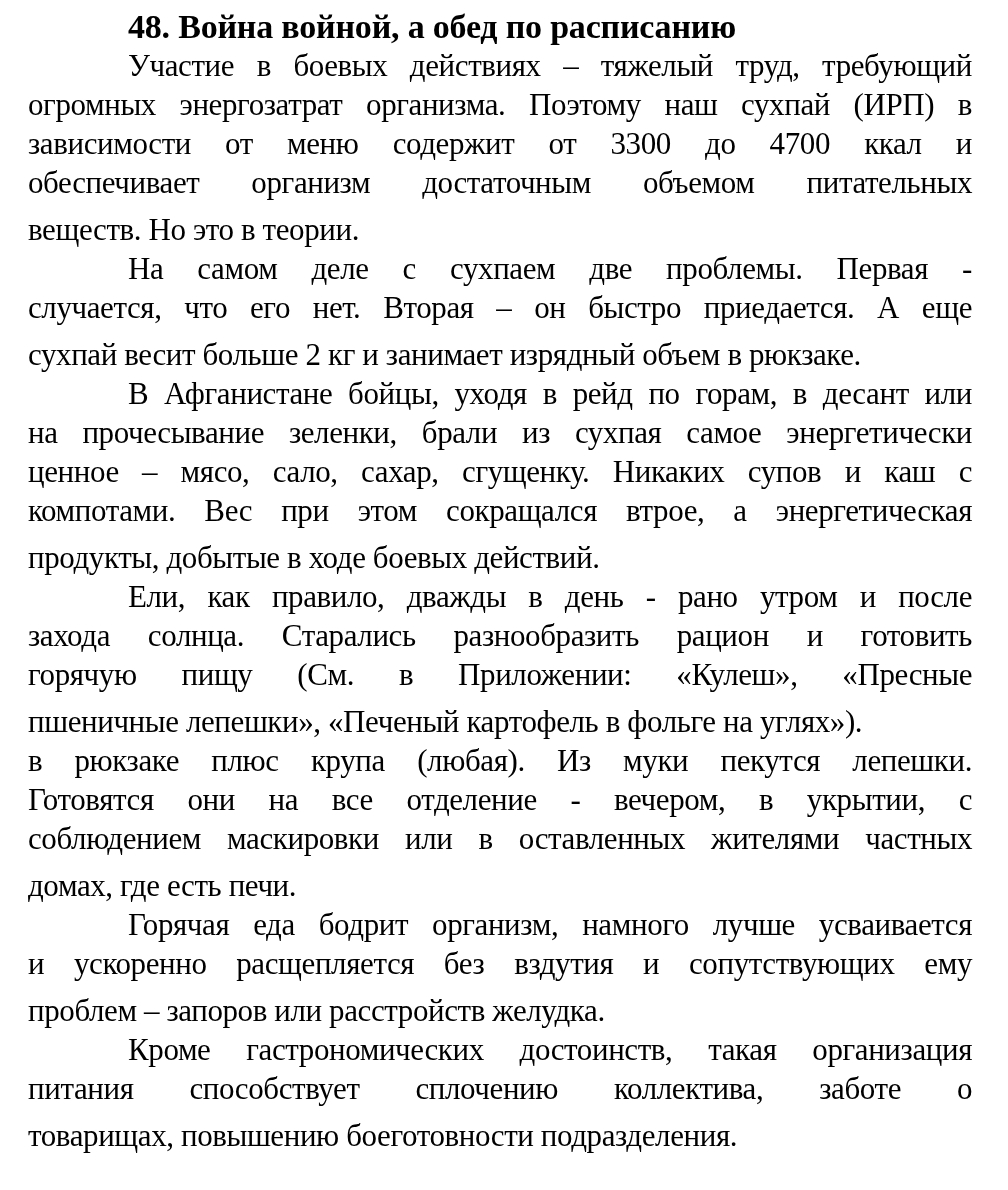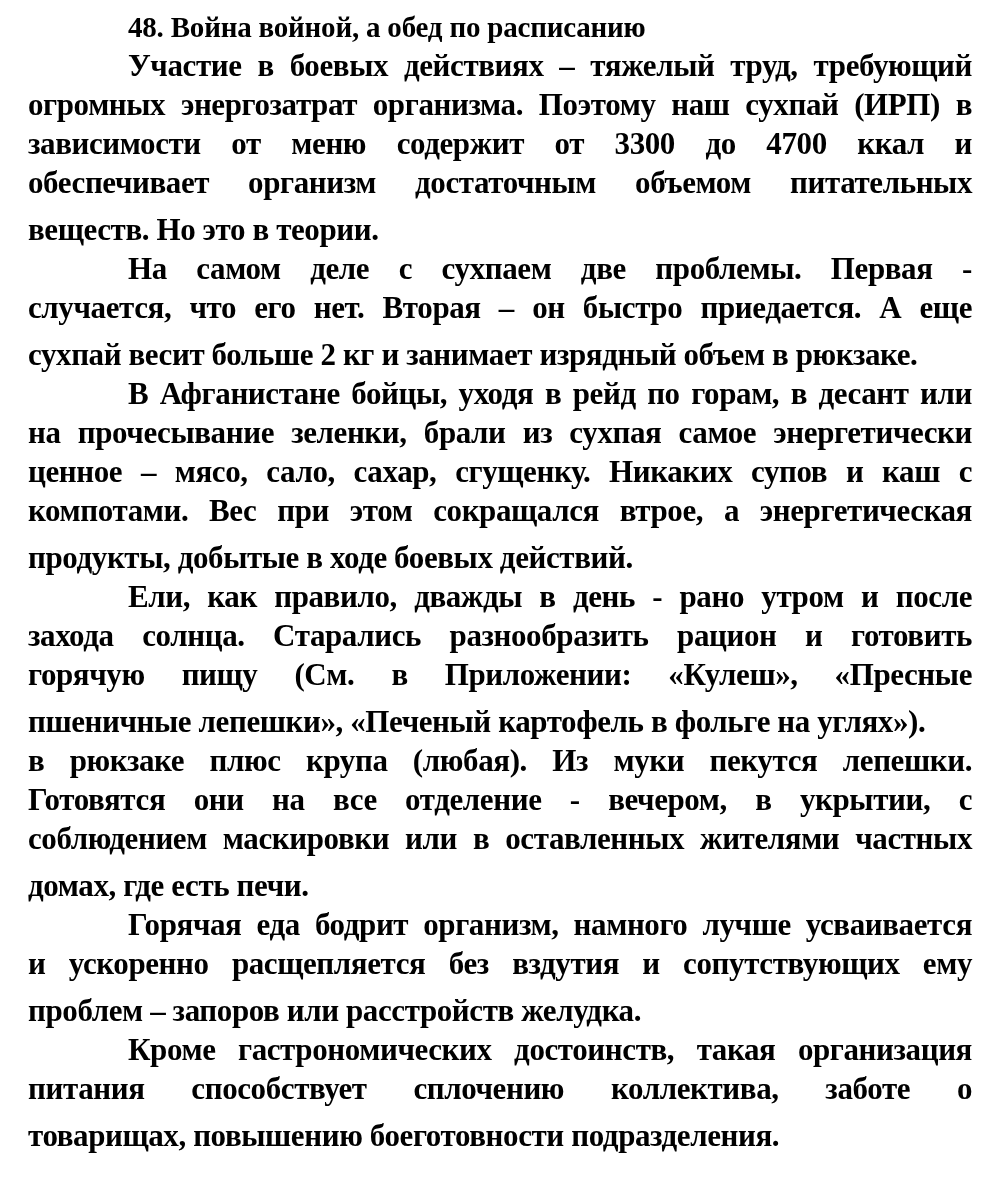--- a/index.html
+++ b/index.html
@@ -16,39 +16,38 @@
       color: #000000;
     }
     .page {
       position: absolute;
       left: 28px;
       top: 8px;
       width: 944px;
     }
     .title {
       font-weight: bold;
-      font-size: 29px;
+      font-size: 34px;
       line-height: 38px;
       height: 38px;
       padding-left: 100px;
       white-space: nowrap;
       letter-spacing: -0.2px;
     }
     .para { margin: 0; }
     .line {
       display: block;
       font-size: 31px;
       line-height: 39px;
       height: 39px;
       text-align: justify;
       text-align-last: justify;
       white-space: nowrap;
       overflow: visible;
       letter-spacing: -0.4px;
-      font-weight: bold;
     }
     .line.first { padding-left: 100px; }
     .line.last { text-align-last: left; margin-top: 8px; }
   </style>
 </head>
 <body>
 
 <div class="page">
   <div class="title">48. Война войной, а обед по расписанию</div>
 

